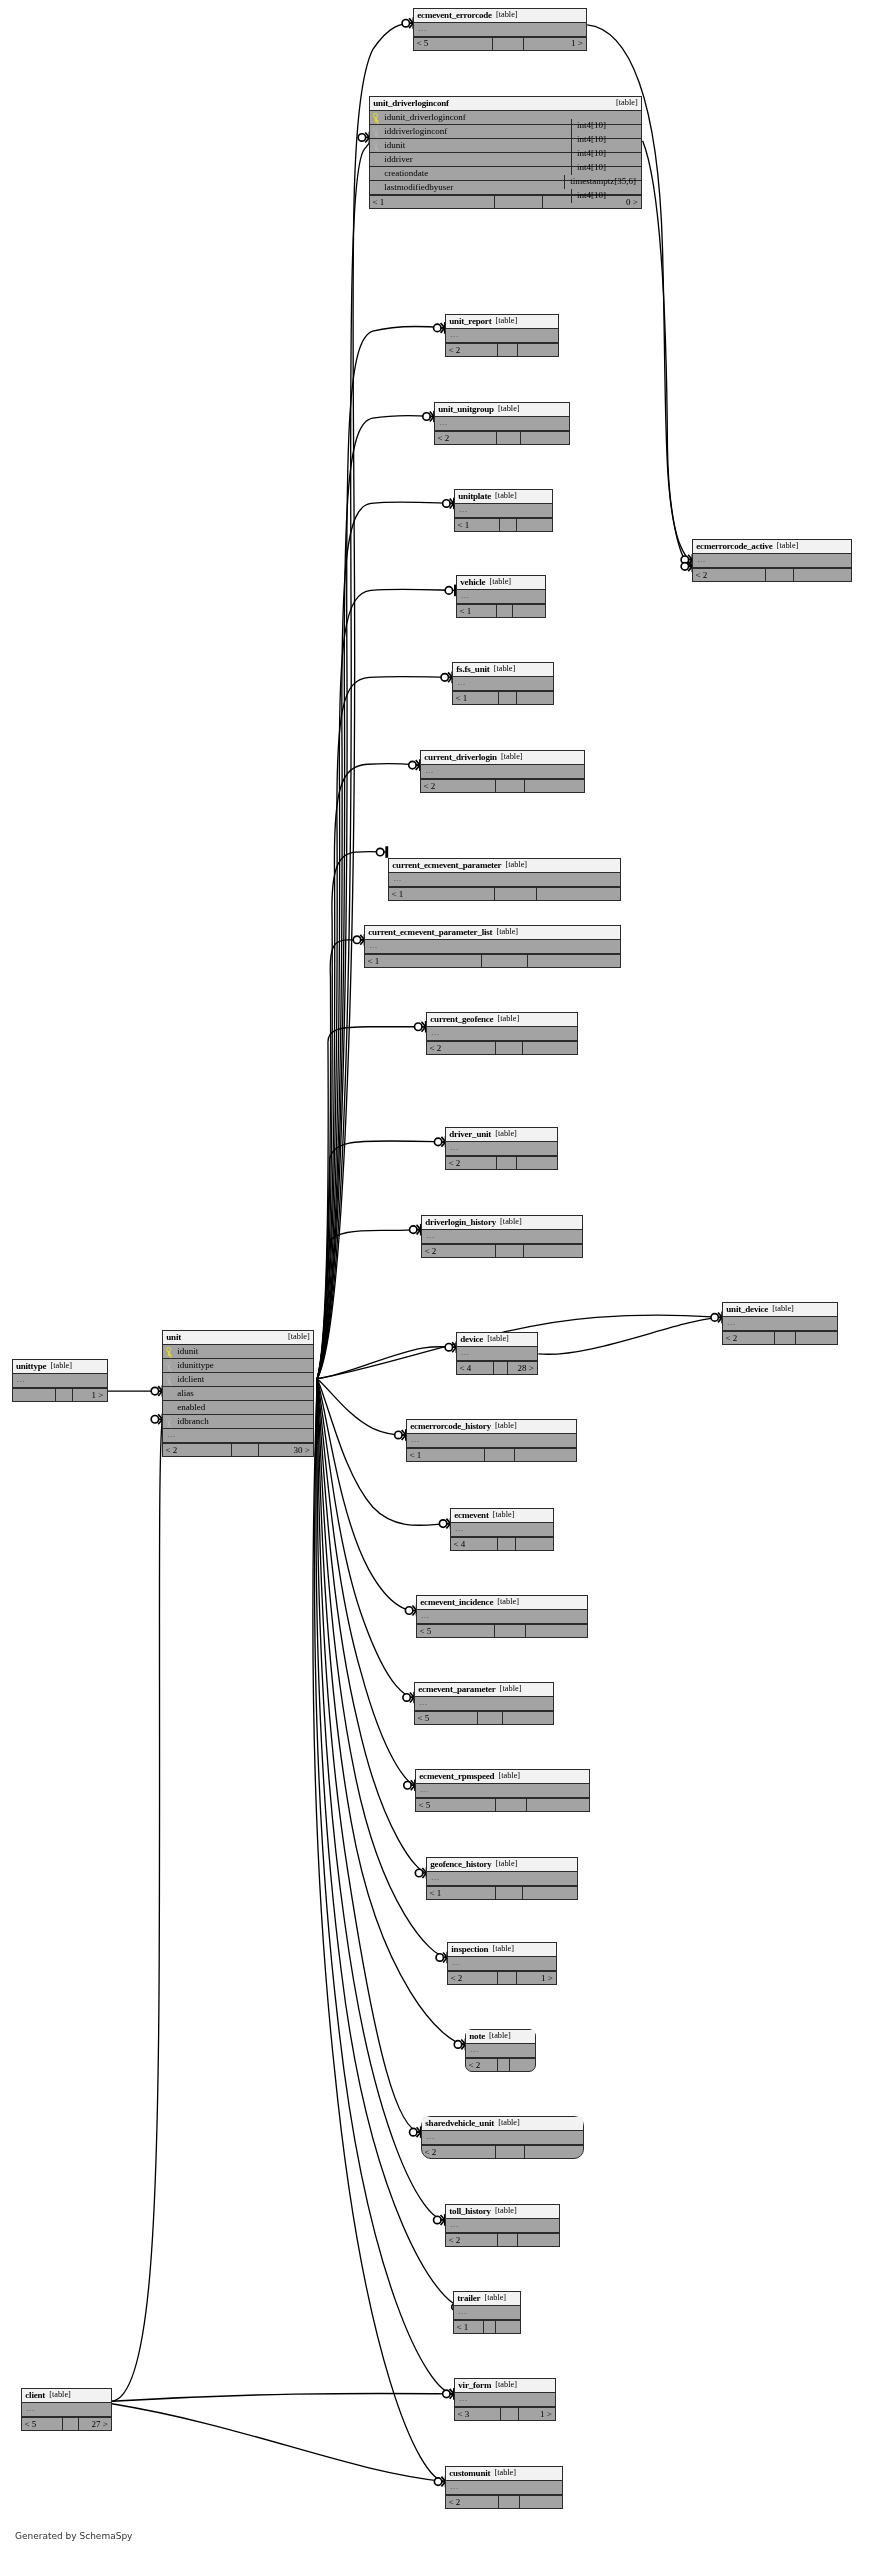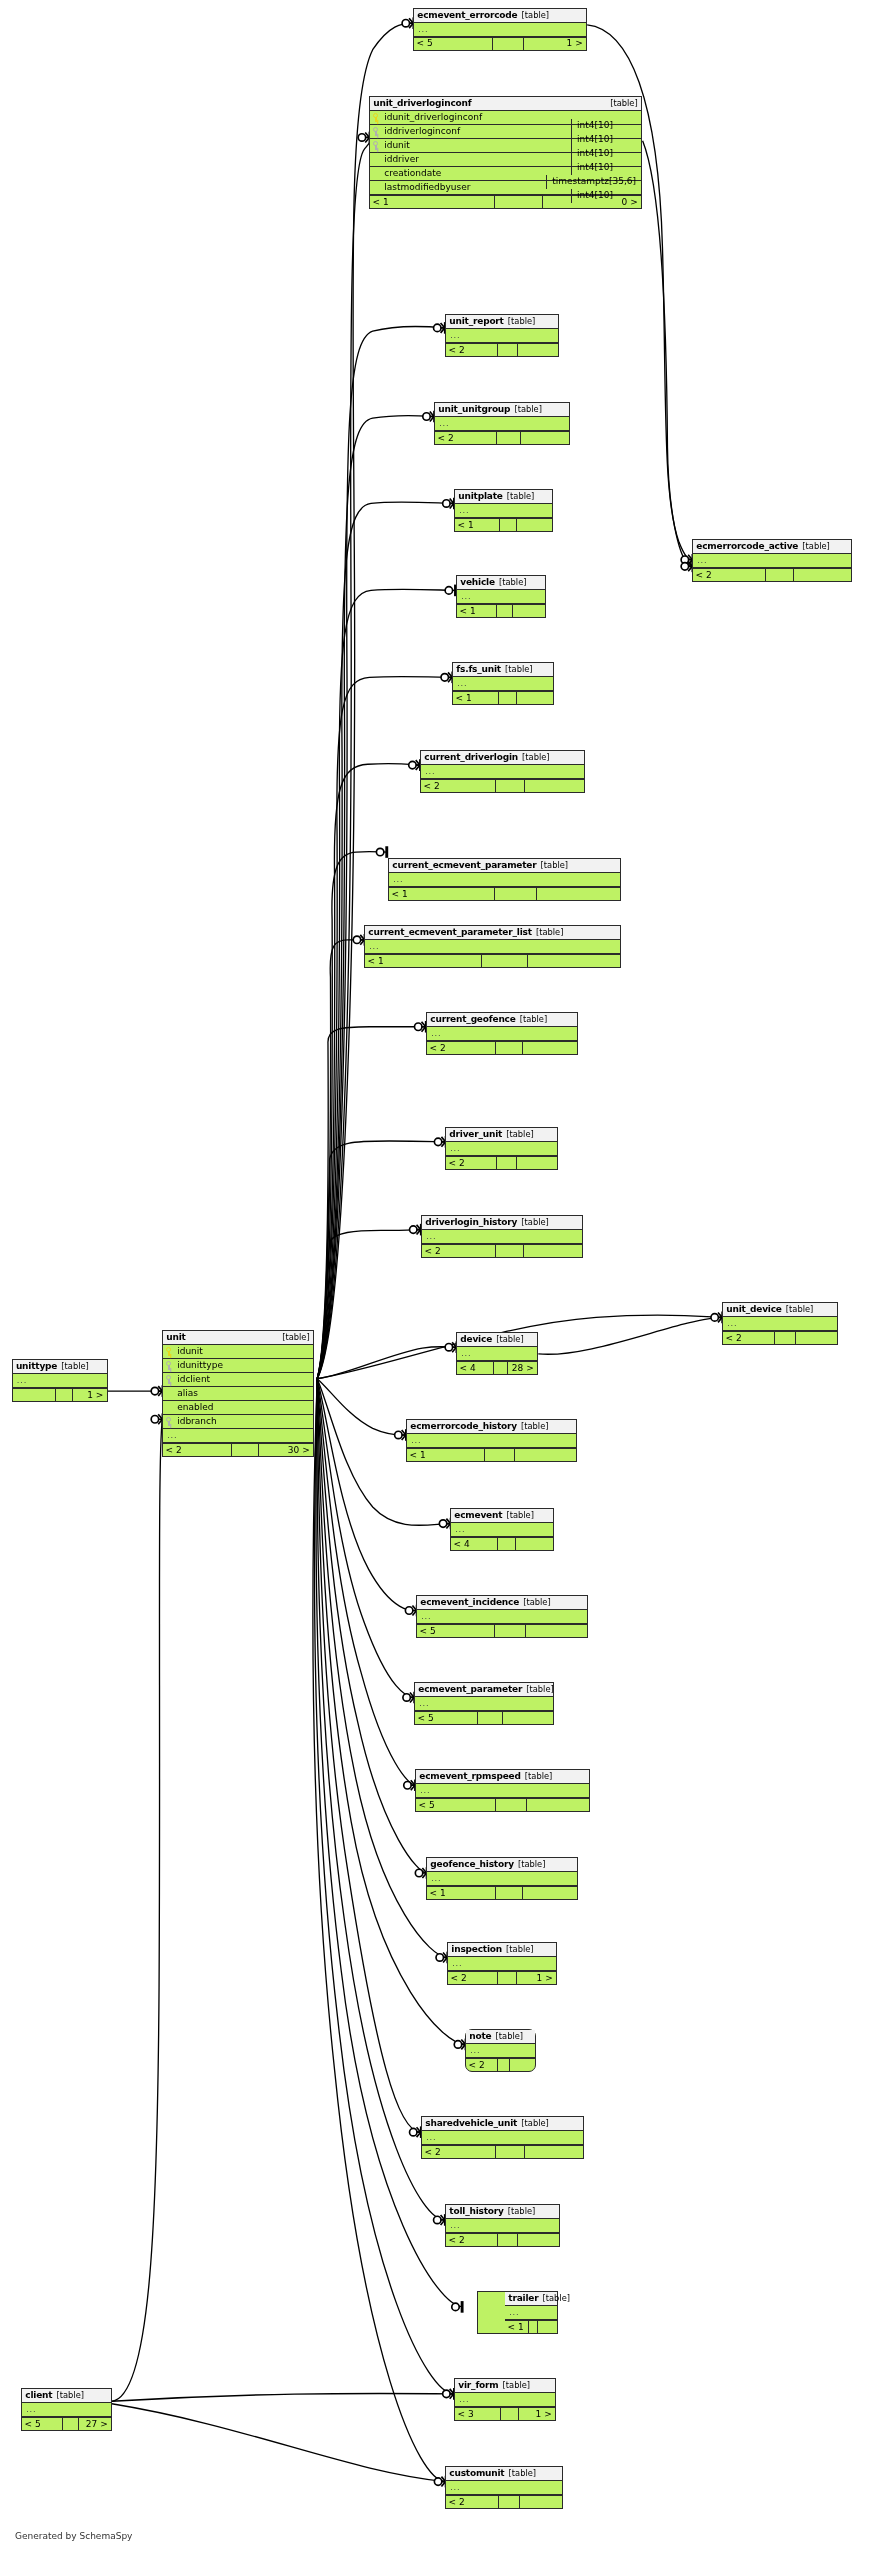--- a/index.html
+++ b/index.html
@@ -25,26 +25,27 @@
     position: absolute;
     left: 0; top: 0;
     width: 882px;
     height: 2576px;
     pointer-events: none;
     z-index: 1;
   }
   .tbl {
     position: absolute;
     z-index: 5;
-    background: #bef264;
+    background: #a3a3a3;
     border: 1.7px solid #2b2b2b;
     box-sizing: border-box;
     font-size: 9px;
     line-height: 1;
     color: #000000;
+    font-family: Liberation Serif, serif;
   }
   .tbl .hdr {
     background: #f2f2f2;
     border-bottom: 1.7px solid #2b2b2b;
     height: 14px;
     display: flex;
     align-items: center;
     padding: 0 3.3px;
     white-space: nowrap;
     box-sizing: border-box;
@@ -708,21 +709,21 @@
           <div class="row dots">
             <span class="cname">...</span>
           </div>
         </div>
         <div class="foot">
           <div class="fc left">&lt; 2</div>
           <div class="fc mid"></div>
           <div class="fc right"></div>
         </div>
       </div>
-      <div class="tbl" style="left: 421px; top: 2116px; width: 163px;">
+      <div class="tbl" style="left: 421px; top: 2116px; width: 163px; border-radius: 10px;">
         <div class="hdr">
           <span class="nm">sharedvehicle_unit</span>
           <span class="tg">[table]</span>
         </div>
         <div class="rows">
           <div class="row dots">
             <span class="cname">...</span>
           </div>
         </div>
         <div class="foot">
@@ -740,21 +741,21 @@
           <div class="row dots">
             <span class="cname">...</span>
           </div>
         </div>
         <div class="foot">
           <div class="fc left">&lt; 2</div>
           <div class="fc mid"></div>
           <div class="fc right"></div>
         </div>
       </div>
-      <div class="tbl" style="left: 477px; top: 2291px; width: 81px; padding-left: 27px;">
+      <div class="tbl" style="left: 453px; top: 2291px; width: 68px;">
         <div class="hdr">
           <span class="nm">trailer</span>
           <span class="tg">[table]</span>
         </div>
         <div class="rows">
           <div class="row dots">
             <span class="cname">...</span>
           </div>
         </div>
         <div class="foot">

